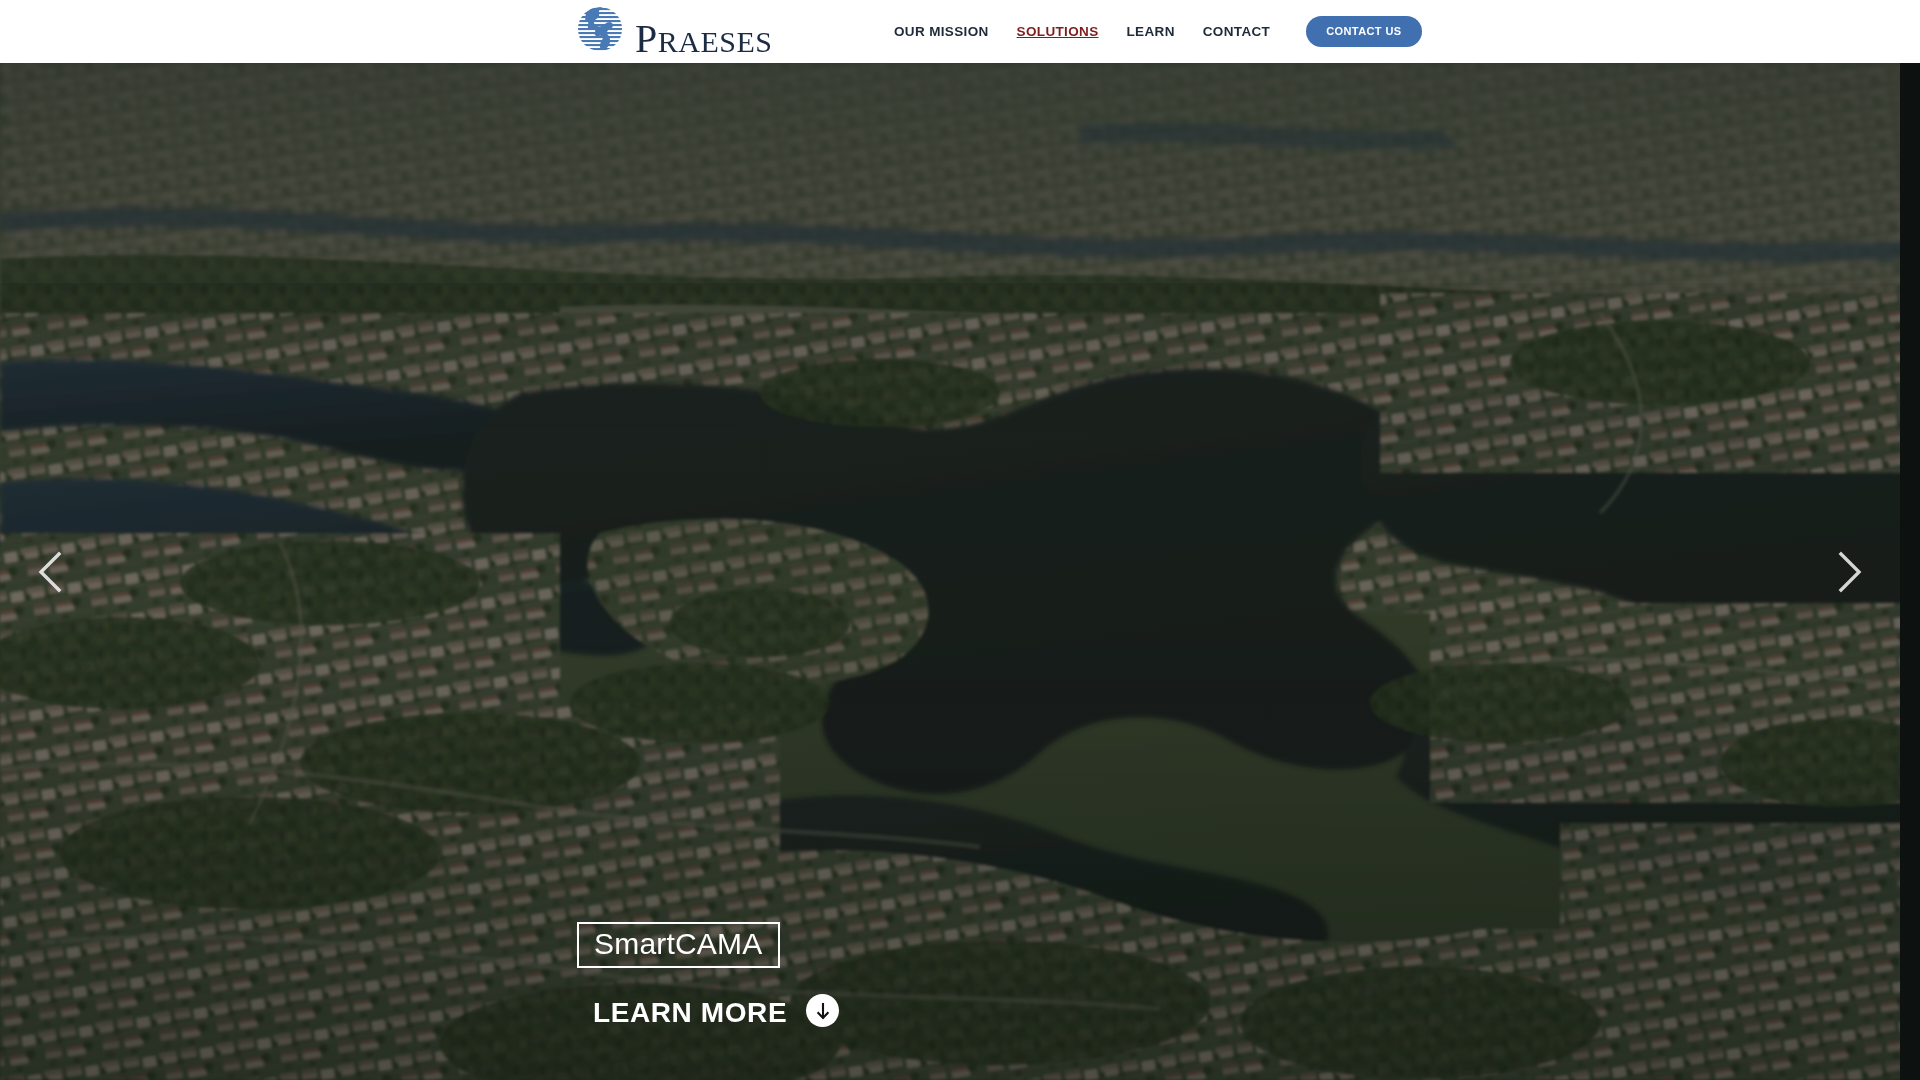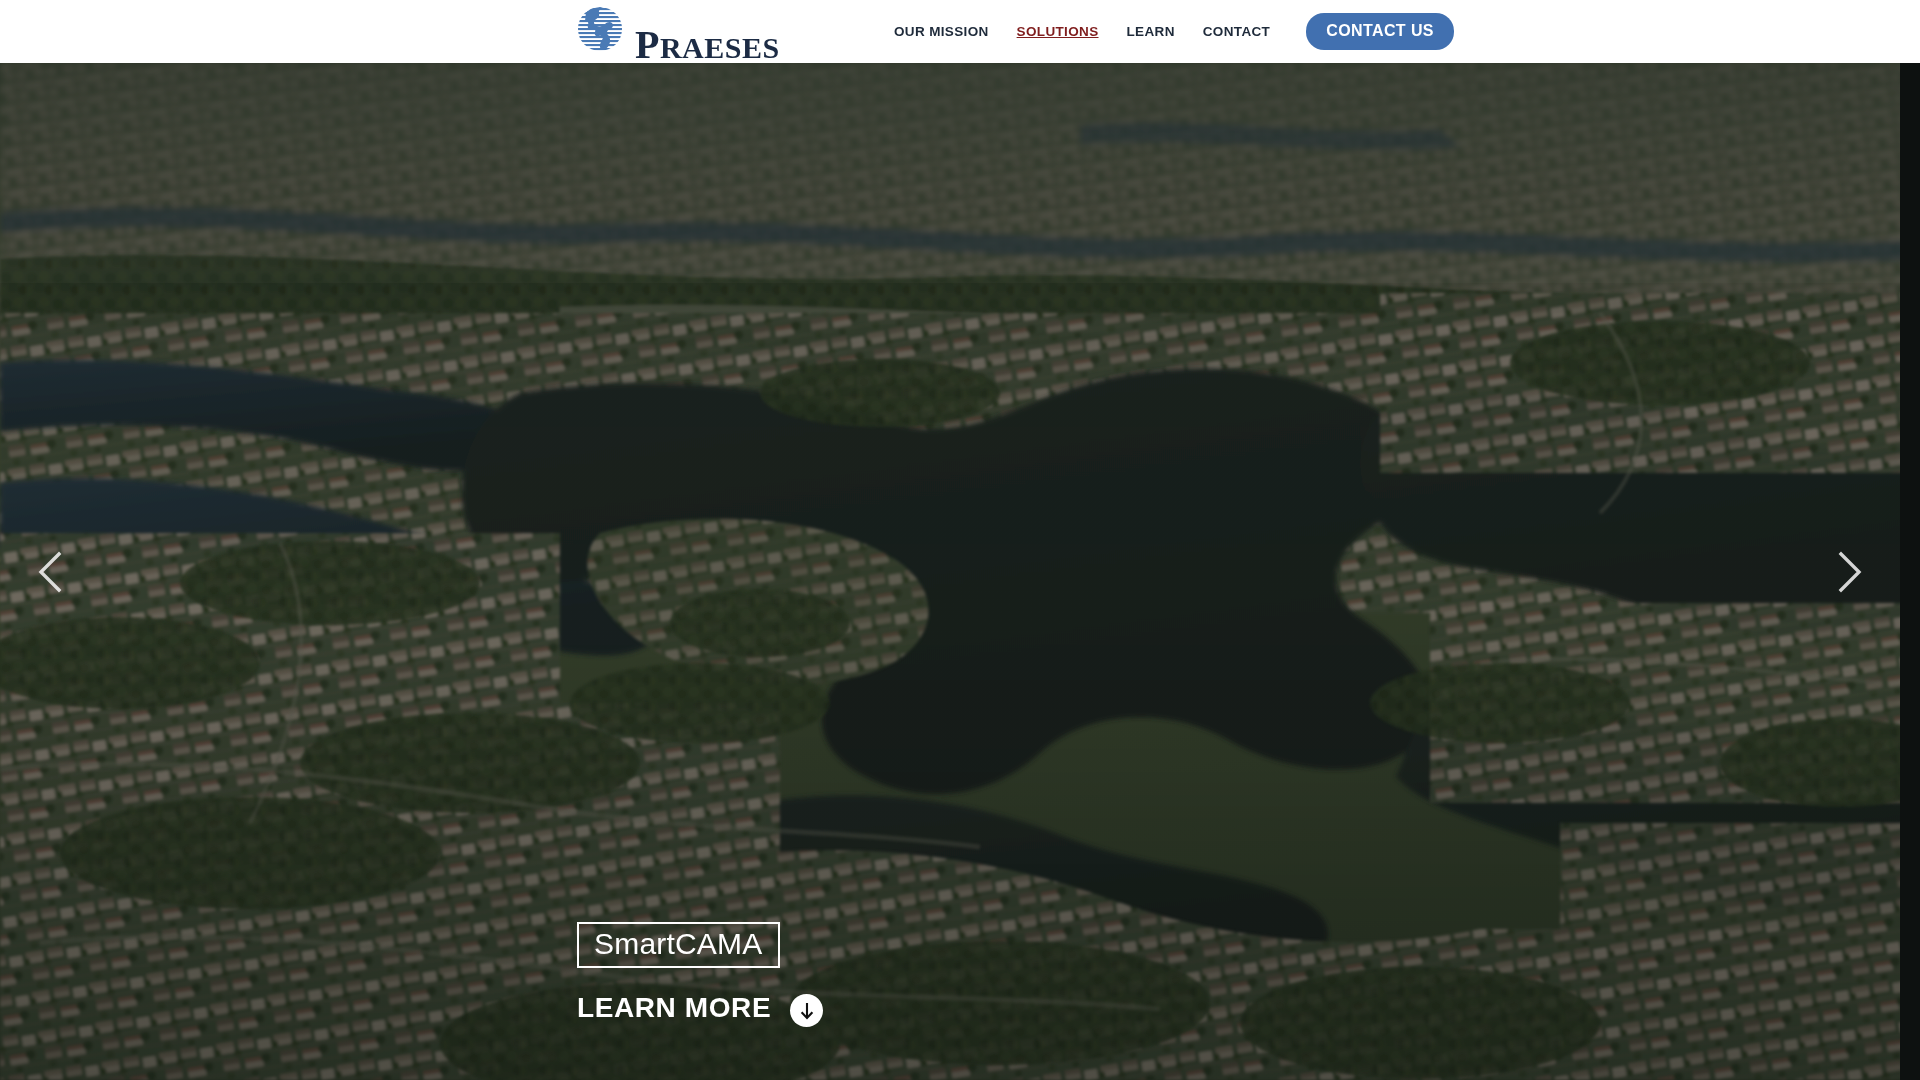--- a/index.html
+++ b/index.html
@@ -24,21 +24,21 @@
     display:flex; align-items:center; gap:8px;
     text-decoration:none;
   }
   .globe { width:54px; height:54px; display:block; }
   .wordmark {
     font-family:"Liberation Serif", serif;
     font-size:40px;
     color:#1c2b44;
     letter-spacing:0.5px;
     line-height:1;
-    position:relative; top:16px;font-weight:bold;
+    position:relative; top:10px;
   }
   .wordmark .cap { font-size:40px; }
   .wordmark .sc  { font-size:30px; }
 
   .nav {
     position:absolute; left:880px; top:0;
     height:63px;
     display:flex; align-items:center;
     gap:0;
   }
@@ -51,21 +51,21 @@
     padding:16px 14px;
     white-space:nowrap;
     line-height:63px;
   }
   .nav-link.active { color:#7f1d1d;text-decoration:underline; }
 
   .contact-btn {
     margin-left:22px;
     background:#4170b0;
     color:#ffffff;
-    font-size:16px;
+    font-size:11px;
     font-weight:bold;
     letter-spacing:0.4px;
     border:none;
     border-radius:18px;
     padding:9px 20px 10px;
     cursor:pointer;
     white-space:nowrap;
     font-family:"Liberation Sans", sans-serif;
   }
 
@@ -127,23 +127,24 @@
     color:#ffffff;
     font-size:51px;
     font-weight:300;
     line-height:1.08;
     letter-spacing:0.1px;
     margin-bottom:24px;
     text-shadow:0 1px 10px rgba(0,0,0,0.35);
     white-space:pre-line;
   }
   .learn {
-    display:flex; align-items:flex-start; gap:19px;
+    display:flex; align-items:flex-end; gap:19px;
     background:none; border:none; padding:0;
     cursor:pointer;
+    margin-left:16px;
   }
   .learn-label {
     color:#ffffff;
     font-size:28px;
     font-weight:bold;
     letter-spacing:0.6px;
     line-height:1;
     font-family:"Liberation Sans", sans-serif;
   }
   .learn-circle {

